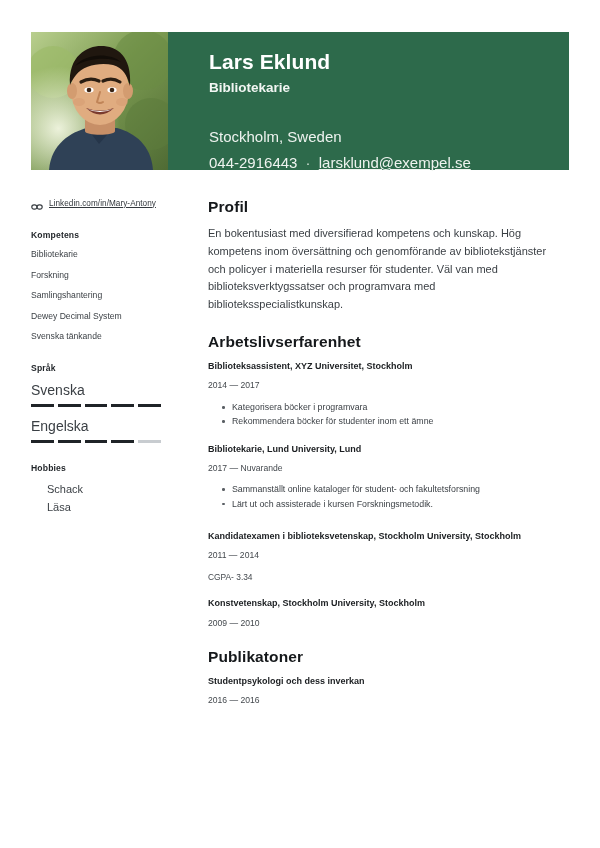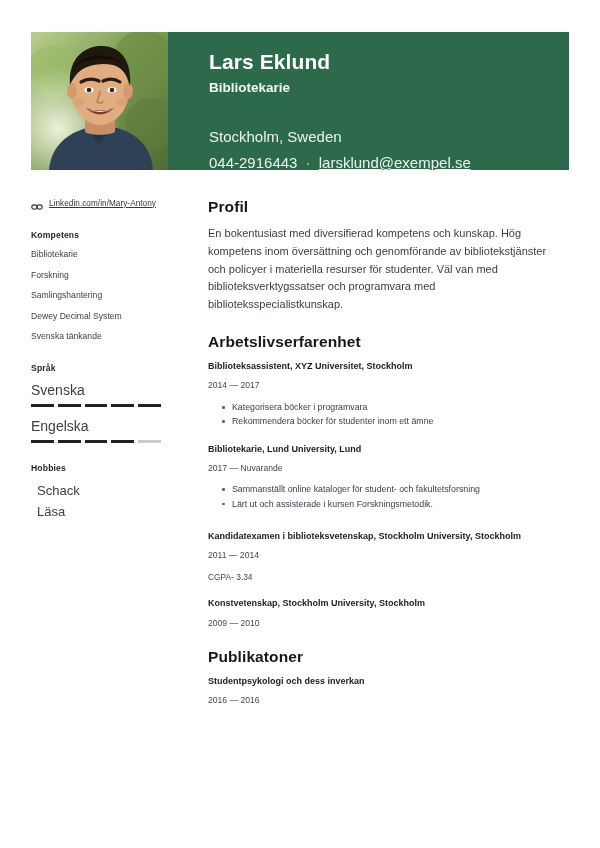--- a/index.html
+++ b/index.html
@@ -140,23 +140,23 @@
     width: 130px;
   }
   .seg {
     height: 3px;
     flex: 1 1 0;
     background: #c8ccd0;
   }
   .seg.on { background: #1f2327; }
 
   .hobby-item {
-    font-size: 13px;
+    font-size: 11px;
     color: #3a3f44;
-    margin: 0 0 3px 6px;
+    margin: 0 0 3px 16px;
     line-height: 1.4;
   }
 
   
   .main {
     position: absolute;
     left: 208px;
     top: 198px;
     width: 352px;
   }

